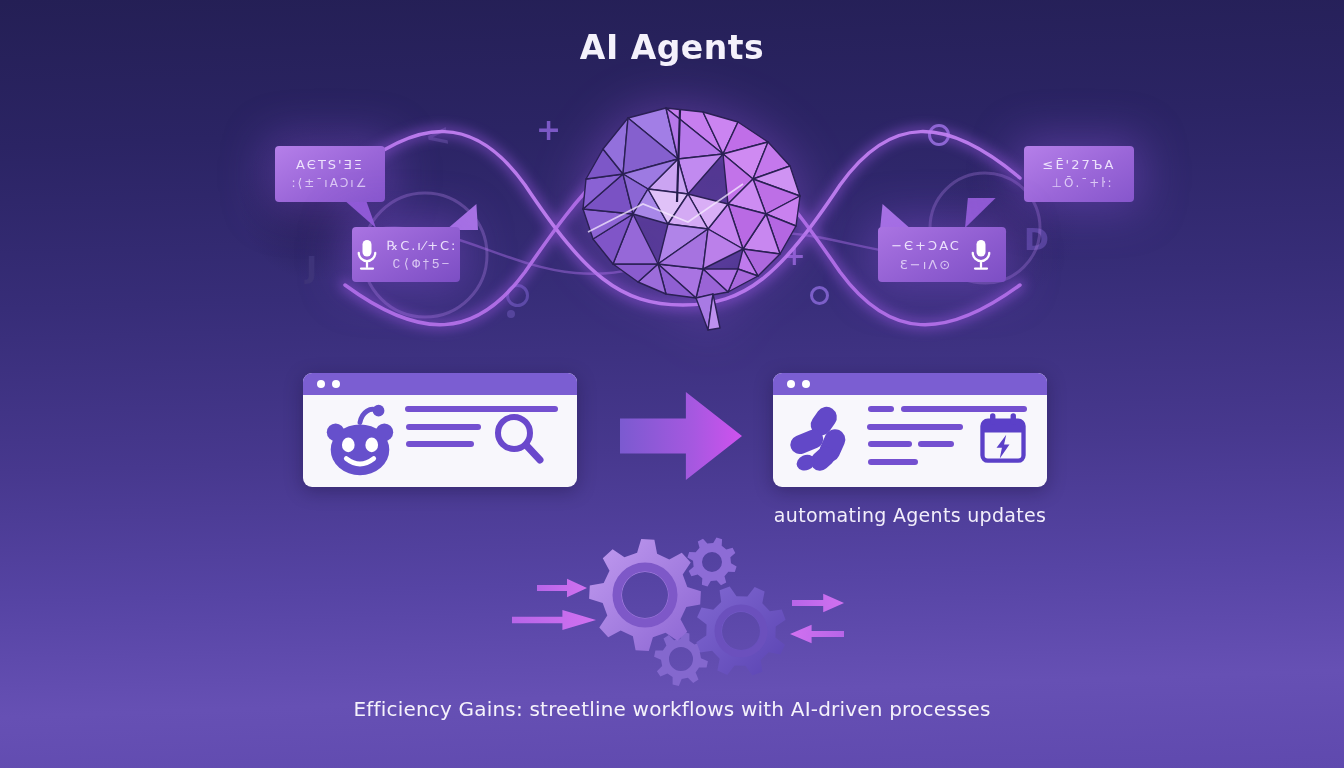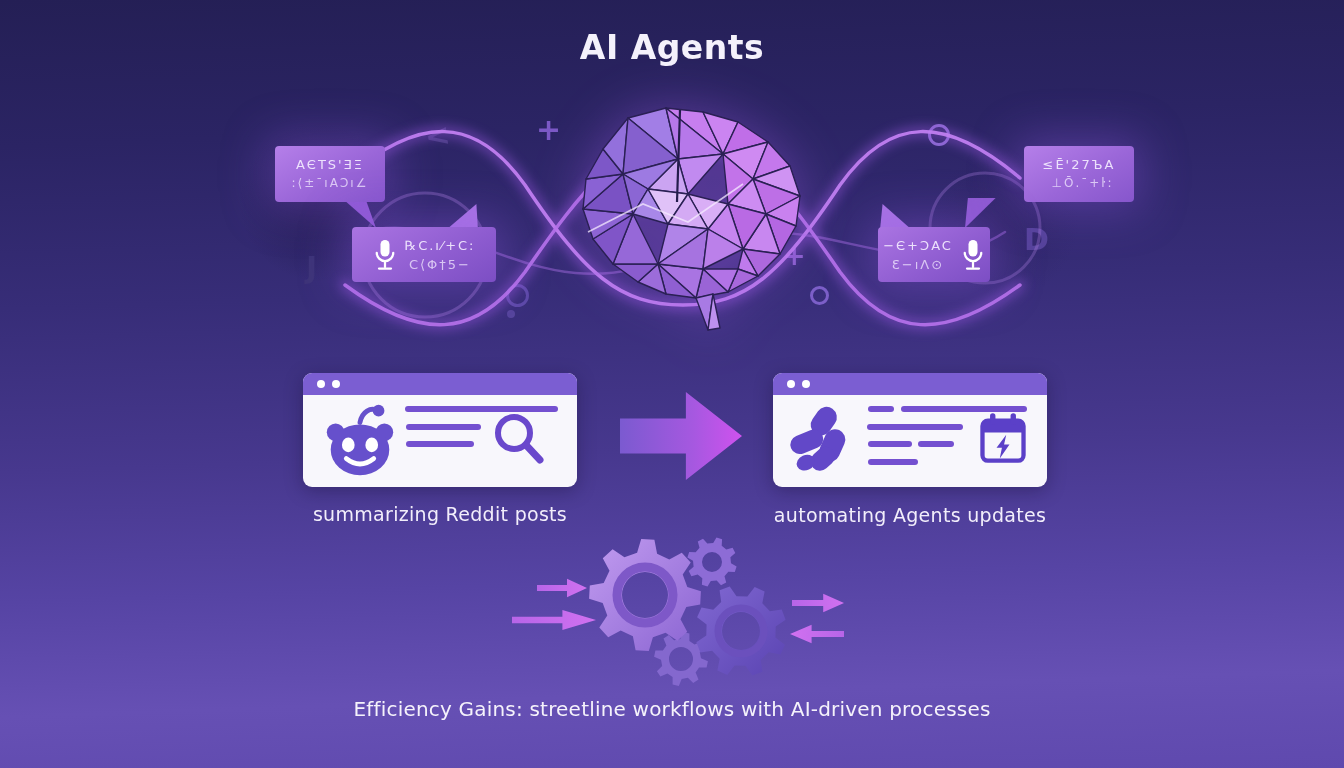--- a/index.html
+++ b/index.html
@@ -136,41 +136,41 @@
     <path d="M60,128 L115,100 L160,118 L215,80" stroke="rgba(245,235,255,.75)" stroke-width="1.6" fill="none"></path>
   </svg>
 
   <div class="abs bubble bub-grad-a" style="left:275px;top:146px;width:110px;height:56px;">
     <div class="txt" style="margin-top:9px;">AЄTS'ƎΞ</div>
     <div class="txt" style="opacity:.8;font-size:12px;">:⟨±¯ıAƆı∠</div>
   </div>
   <div class="abs tail" style="left:340px;top:198px;width:36px;height:30px;background:#8f5bd2;clip-path:polygon(5% 0%,100% 100%,70% 0%);"></div>
 
   <div class="abs tail" style="left:446px;top:204px;width:32px;height:26px;background:#a873e4;clip-path:polygon(0% 100%,95% 0%,100% 100%);"></div>
-  <div class="abs bubble bub-grad-b micwrap" style="left:352px;top:227px;width:144px;height:55px;gap:8px;">
+  <div class="abs bubble bub-grad-b micwrap" style="left:352px;top:227px;width:108px;height:55px;gap:8px;">
     <svg width="24" height="38" viewBox="0 0 32 44">
       <rect x="10" y="2" width="12" height="22" rx="6" fill="#ffffff"></rect>
       <path d="M5,19 a11,11 0 0 0 22,0" fill="none" stroke="#ffffff" stroke-width="3" stroke-linecap="round"></path>
       <line x1="16" y1="31" x2="16" y2="38" stroke="#ffffff" stroke-width="3" stroke-linecap="round"></line>
       <line x1="8" y1="40" x2="24" y2="40" stroke="#ffffff" stroke-width="3" stroke-linecap="round"></line>
     </svg>
     <div>
       <div class="txt">℞C.ı⁄+C:</div>
-      <div class="txt" style="opacity:.8;">C⟨Φ†5−</div>
+      <div class="txt" style="opacity:.8;font-family:Liberation Mono, monospace;">C⟨Φ†5−</div>
     </div>
   </div>
 
   <div class="abs bubble bub-grad-a" style="left:1004px;top:146px;width:110px;height:56px;margin-left:20px;">
     <div class="txt" style="margin-top:9px;">≤Ē'27ЪA</div>
     <div class="txt" style="opacity:.8;font-size:12px;padding-left:7px;">⊥Ō.¯+ŀ:</div>
   </div>
   <div class="abs tail" style="left:965px;top:198px;width:36px;height:30px;background:#8f5bd2;clip-path:polygon(0% 100%,8% 0%,85% 0%);"></div>
 
   <div class="abs tail" style="left:880px;top:204px;width:32px;height:26px;background:#a873e4;clip-path:polygon(0% 100%,8% 0%,100% 100%);"></div>
-  <div class="abs bubble bub-grad-b micwrap" style="left:878px;top:227px;width:112px;height:55px;gap:8px;">
+  <div class="abs bubble bub-grad-b micwrap" style="left:878px;top:227px;width:128px;height:55px;gap:8px;">
     <div>
       <div class="txt">−Є+ƆAC</div>
       <div class="txt" style="opacity:.8;">Ɛ−ıΛ⊙</div>
     </div>
     <svg width="24" height="38" viewBox="0 0 32 44">
       <rect x="10" y="2" width="12" height="22" rx="6" fill="#ffffff"></rect>
       <path d="M5,19 a11,11 0 0 0 22,0" fill="none" stroke="#ffffff" stroke-width="3" stroke-linecap="round"></path>
       <line x1="16" y1="31" x2="16" y2="38" stroke="#ffffff" stroke-width="3" stroke-linecap="round"></line>
       <line x1="8" y1="40" x2="24" y2="40" stroke="#ffffff" stroke-width="3" stroke-linecap="round"></line>
     </svg>
@@ -192,21 +192,20 @@
       <path d="M28,61 Q42,72 56,61" fill="none" stroke="#ffffff" stroke-width="5" stroke-linecap="round"></path>
     </svg>
     <div class="bar" style="left:102px;top:33px;width:153px;"></div>
     <div class="bar" style="left:103px;top:51px;width:75px;"></div>
     <div class="bar" style="left:103px;top:68px;width:68px;"></div>
     <svg class="abs" style="left:188px;top:38px;" width="56" height="56" viewBox="0 0 56 56">
       <circle cx="23" cy="22" r="16" fill="none" stroke="#6a48cc" stroke-width="6"></circle>
       <line x1="35" y1="34" x2="49" y2="49" stroke="#6a48cc" stroke-width="7" stroke-linecap="round"></line>
     </svg>
   </div>
-  <div class="abs caption" style="left:290px;top:503px;width:300px;">summarizing Reddit posts</div>
 
   <div class="abs bigarrow"></div>
 
   <div class="abs window" style="left:773px;top:373px;">
     <div class="titlebar">
       <div class="dot" style="left:14px;"></div>
       <div class="dot" style="left:29px;"></div>
     </div>
     <svg class="abs" style="left:14px;top:27px;" width="66" height="78" viewBox="0 0 70 82">
       <g fill="#6248c8">

